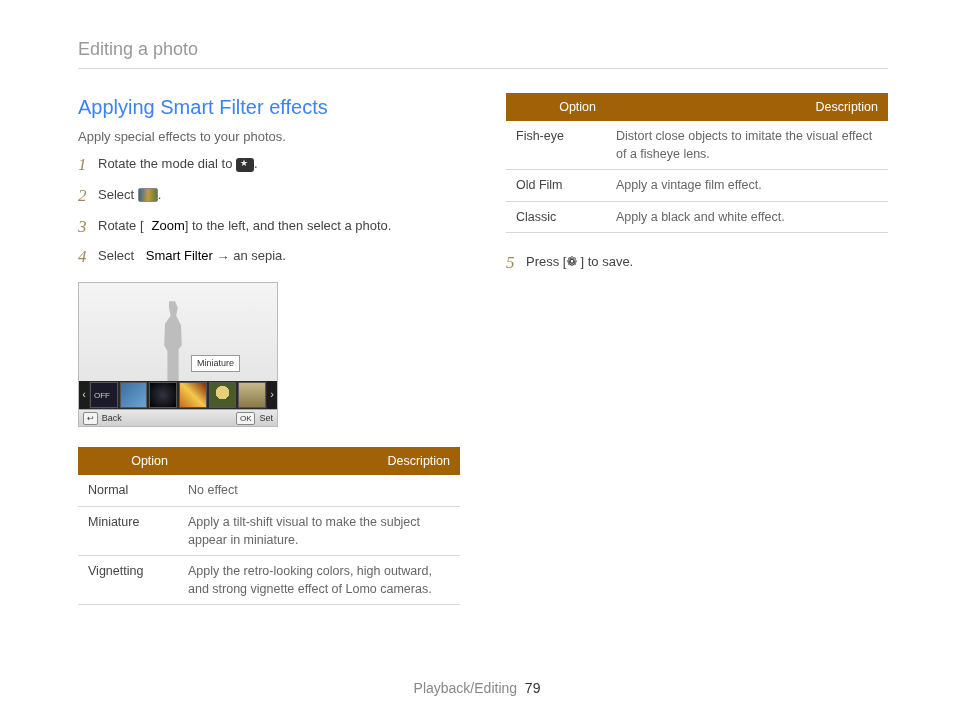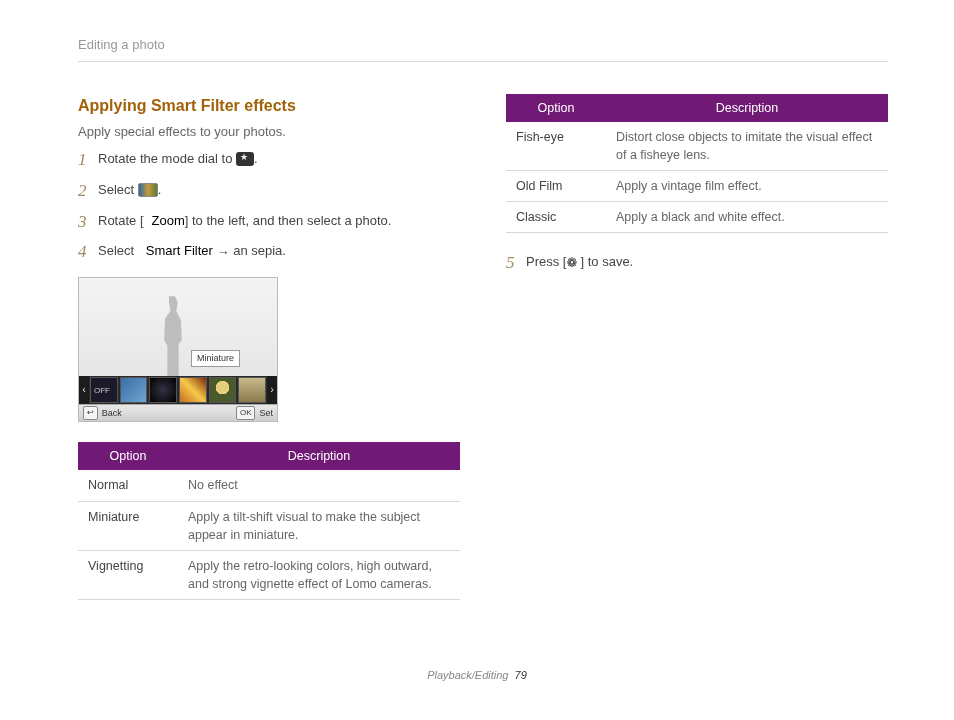--- a/index.html
+++ b/index.html
@@ -11,35 +11,35 @@
     color: #555;
     position: relative;
     font-size: 13px;
     line-height: 1.45;
   }
   .page {
     padding: 36px 66px 0 78px;
   }
   .breadcrumb {
     color: #999;
-    font-size: 13px;
+    font-size: 18px;
     border-bottom: 1px solid #d8d8d8;
     padding-bottom: 6px;
-    margin-bottom: 32px;
+    margin-bottom: 24px;
     font-weight: 300;
   }
   .columns {
     display: flex;
     gap: 46px;
   }
   .col { flex: 1; }
   h2.section-title {
-    color: #a16207;
-    font-size: 16px;
-    font-weight: 700;
+    color: #3b82f6;
+    font-size: 20px;
+    font-weight: 400;
     margin-bottom: 6px;
   }
   .subtitle {
     color: #666;
     margin-bottom: 8px;
     font-size: 13px;
   }
   ol.steps {
     list-style: none;
     counter-reset: step;
@@ -177,43 +177,42 @@
   }
   .spacer{flex:1}
 
   
   table.opt {
     width: 100%;
     border-collapse: collapse;
     font-size: 12.5px;
   }
   table.opt th {
-    background: #701a75;
+    background: #a16207;
     color: #fff;
     font-weight: 400;
-    text-align: center;
+    text-align: right;
     padding: 5px 10px;
   }
   table.opt th:first-child { width: 100px; }
   table.opt td {
     border-bottom: 1px solid #d8d8d8;
     padding: 6px 10px;
     color: #666;
     vertical-align: top;
   }
   table.opt td:first-child { color: #444; }
 
   .footer {
     position: absolute;
-    bottom: 36px;
+    bottom: 22px;
     left: 0; right: 0;
     text-align: center;
-    font-size: 11px;
+    font-size: 14px;
     color: #888;
-    font-style: italic;
   }
   .footer .pagenum { color: #333; }
 
   .step5 {
     position: relative;
     padding-left: 20px;
     margin-top: 20px;
     color: #444;
   }
   .step5 .num {

